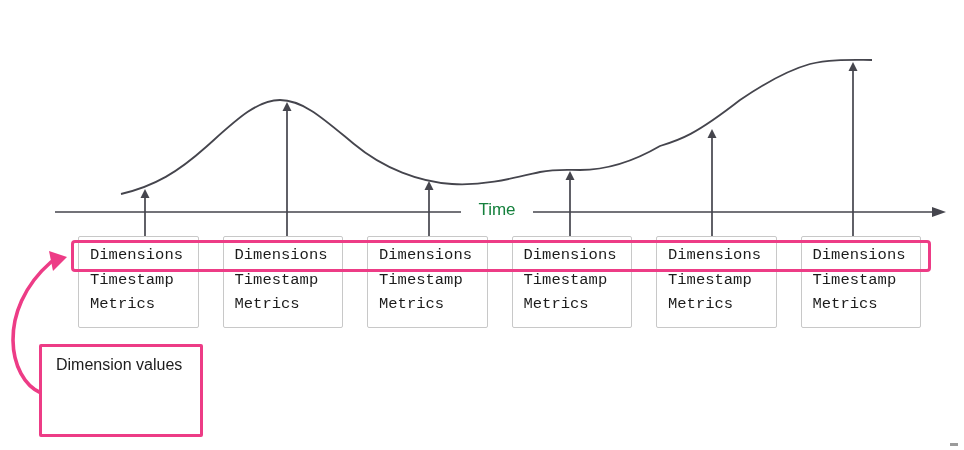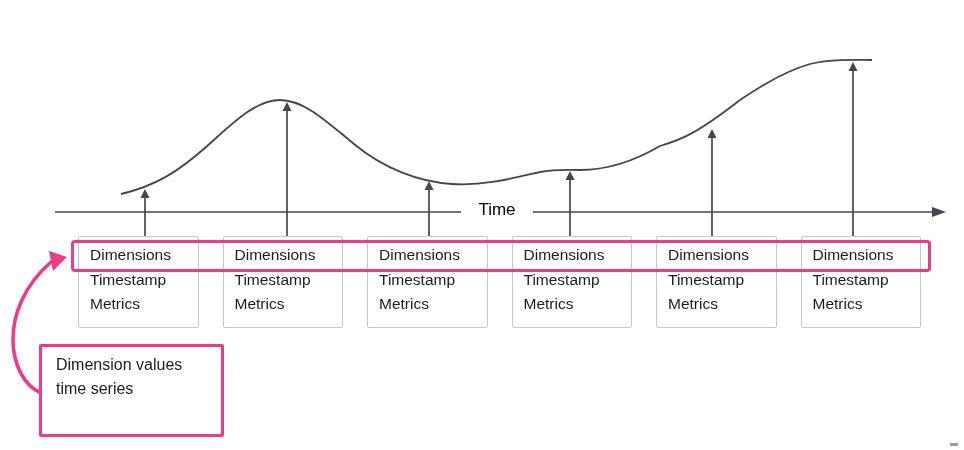--- a/index.html
+++ b/index.html
@@ -18,30 +18,31 @@
   .layer-svg{
     position:absolute;
     left:0;top:0;
     z-index:1;
   }
   .axis-label{
     position:absolute;
     left:460px;top:200px;width:74px;
     text-align:center;
     font-size:17px;
-    color:#000000;
+    color:#15803d;
     z-index:2;
   }
   .records-row{
     position:absolute;
     left:78px;top:236px;
     width:843px;height:92px;
     display:flex;
     gap:24px;
     z-index:2;
+    font-family:Liberation Mono, monospace;
   }
   .record-box{
     flex:1 1 0;
     background:#ffffff;
     border:1.5px solid #c8c8c8;
     border-radius:2px;
     box-sizing:border-box;
     padding:6px 0 0 11px;
     font-size:15.5px;
     line-height:24.5px;
@@ -57,21 +58,21 @@
     border:3.5px solid #ed3c86;
     border-radius:4px;
     box-sizing:border-box;
     background:transparent;
     z-index:3;
     pointer-events:none;
   }
   .callout{
     position:absolute;
     left:39px;top:344px;
-    width:185px;height:93px;
+    width:164px;height:93px;
     border:3.5px solid #ed3c86;
     border-radius:2px;
     box-sizing:border-box;
     background:#ffffff;
     padding:6px 8px 0 14px;
     font-size:16px;
     line-height:23.5px;
     color:#1c1c1c;
     z-index:2;
   }
@@ -170,18 +171,17 @@
       <div>Dimensions</div>
       <div>Timestamp</div>
       <div>Metrics</div>
     </div>
   </div>
 
   <div class="highlight-band"></div>
 
   <div class="callout">
     <div>Dimension values</div>
-    <div>time series</div>
   </div>
 
   <div class="screen-artifact"></div>
 
 </div>
 
 </body></html>

